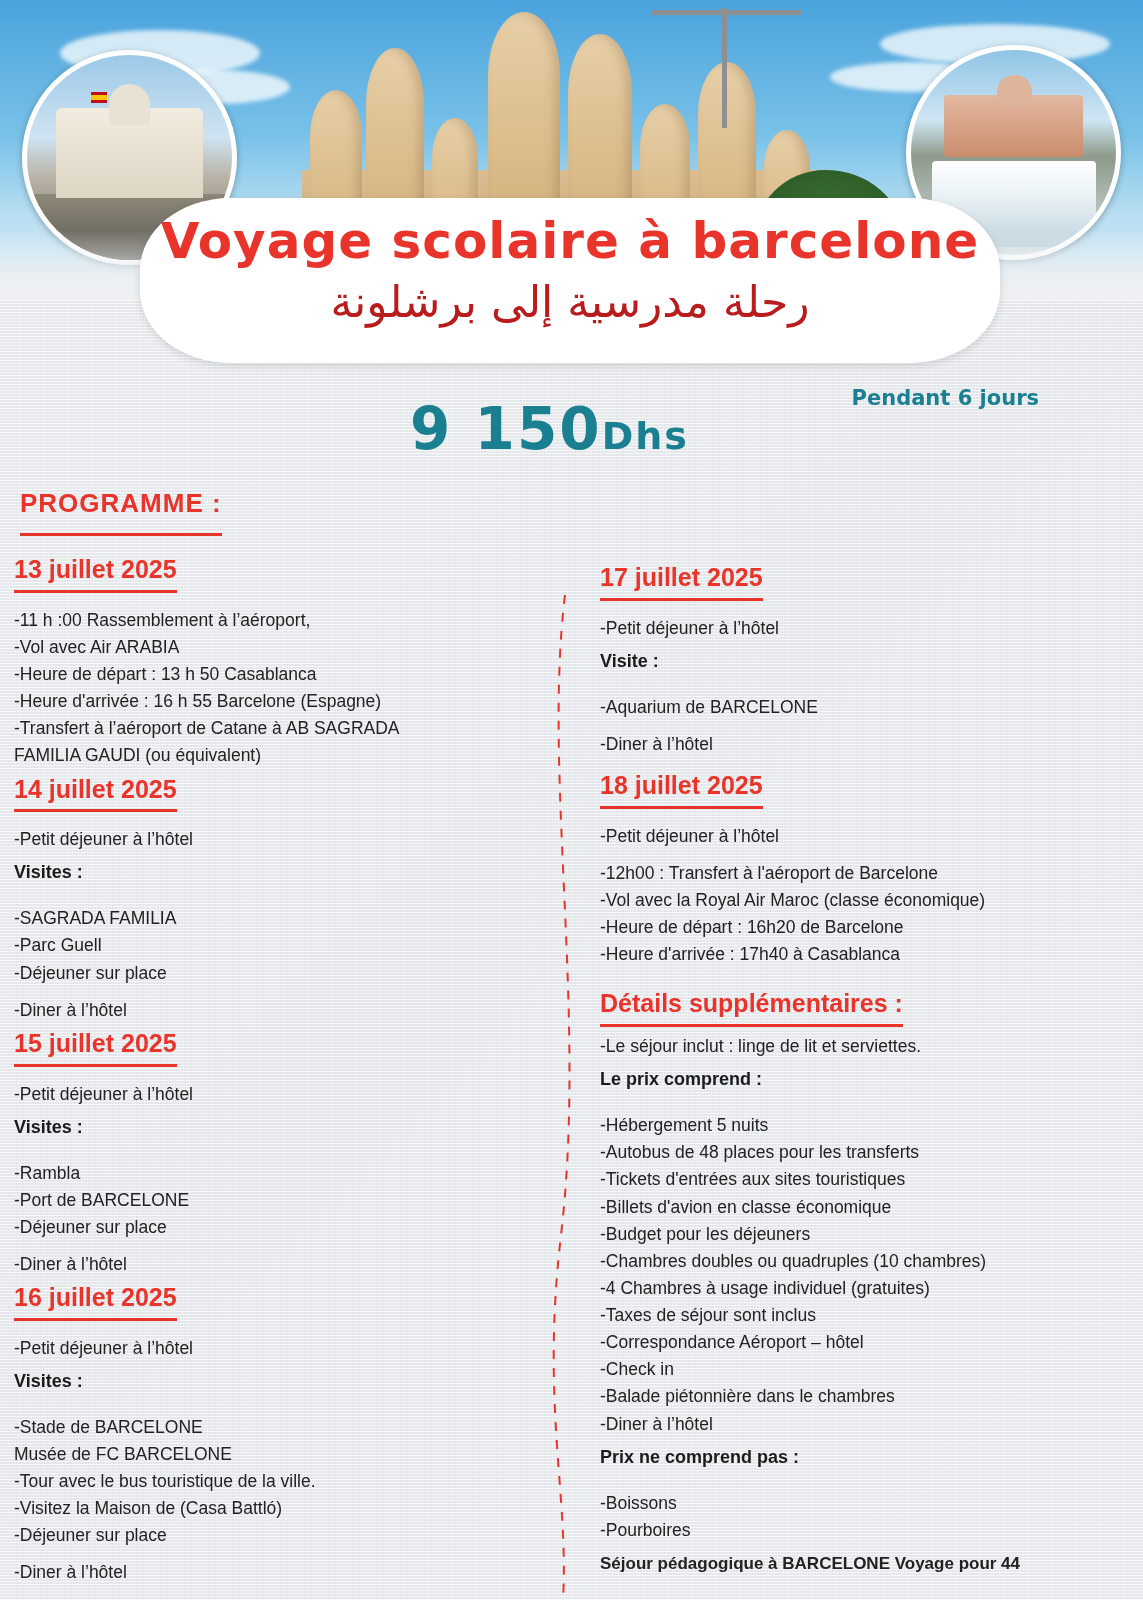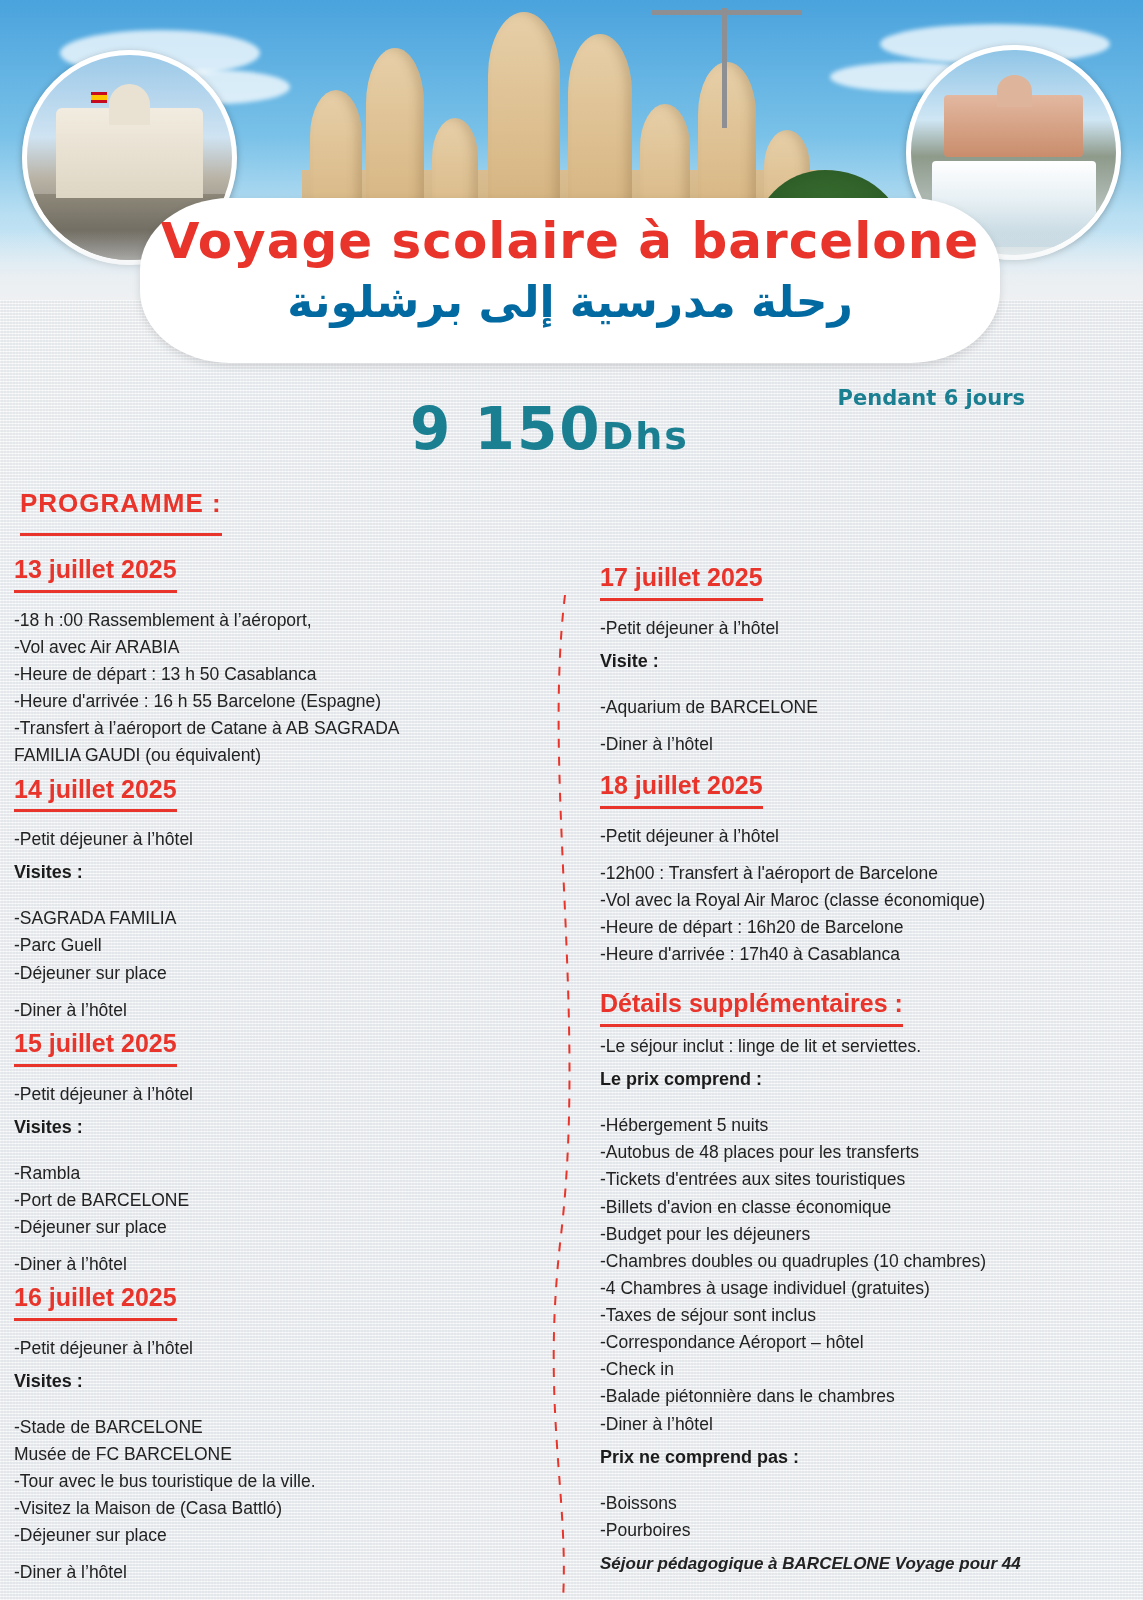--- a/index.html
+++ b/index.html
@@ -200,38 +200,38 @@
     font-weight: bold;
     color: #e8342a;
     letter-spacing: 1px;
   }
   .title-ar {
     position: absolute;
     left: 0; right: 0; top: 78px;
     text-align: center;
     font-family: "DejaVu Sans", sans-serif;
     font-size: 44px;
-    font-weight: bold;
-    color: #0369a1;
+    font-weight: normal;
+    color: #b91c1c;
     direction: rtl;
   }
   .price {
     position: absolute;
     left: 410px;
     top: 395px;
     font-family: "DejaVu Sans", sans-serif;
     font-size: 58px;
     font-weight: bold;
     color: #1b7f92;
     letter-spacing: 2px;
   }
   .price .dhs { font-size: 38px; }
   .duration {
     position: absolute;
-    right: 118px;
+    right: 104px;
     top: 386px;
     font-family: "DejaVu Sans", sans-serif;
     font-size: 21px;
     font-weight: bold;
     color: #1b7f92;
   }
 
   
   .programme-title {
     position: absolute;
@@ -282,21 +282,20 @@
     margin: 16px 0 6px 0;
     display: inline-block;
     border-bottom: 3px solid #e8342a;
     padding-bottom: 1px;
   }
   .bold-note {
     font-weight: bold;
     font-size: 17px;
     line-height: 1.4;
     margin-top: 8px;
-    font-style: italic;
   }
 
   
   .divider {
     position: absolute;
     left: 535px;
     top: 595px;
     width: 60px;
     height: 1005px;
     pointer-events: none;
@@ -362,21 +361,21 @@
 <div class="programme-title">PROGRAMME :</div>
 
 <svg class="divider" viewBox="0 0 60 1005" preserveAspectRatio="none">
   <path d="M 30 0 C 8 180, 52 420, 26 640 C 6 810, 34 900, 28 1005" fill="none" stroke="#e8342a" stroke-width="2" stroke-dasharray="9 9"></path>
 </svg>
 
 <div class="col col-left">
 
   <div>
     <div class="day">13 juillet 2025</div>
-    <p class="line gap">-18 h :00 Rassemblement à l’aéroport,</p>
+    <p class="line gap">-11 h :00 Rassemblement à l’aéroport,</p>
     <p class="line">-Vol avec Air ARABIA</p>
     <p class="line">-Heure de départ : 13 h 50 Casablanca</p>
     <p class="line">-Heure d'arrivée : 16 h 55 Barcelone (Espagne)</p>
     <p class="line">-Transfert à l’aéroport de Catane à AB SAGRADA</p>
     <p class="line">FAMILIA GAUDI (ou équivalent)</p>
   </div>
 
   <div>
     <div class="day">14 juillet 2025</div>
     <p class="line gap">-Petit déjeuner à l’hôtel</p>

